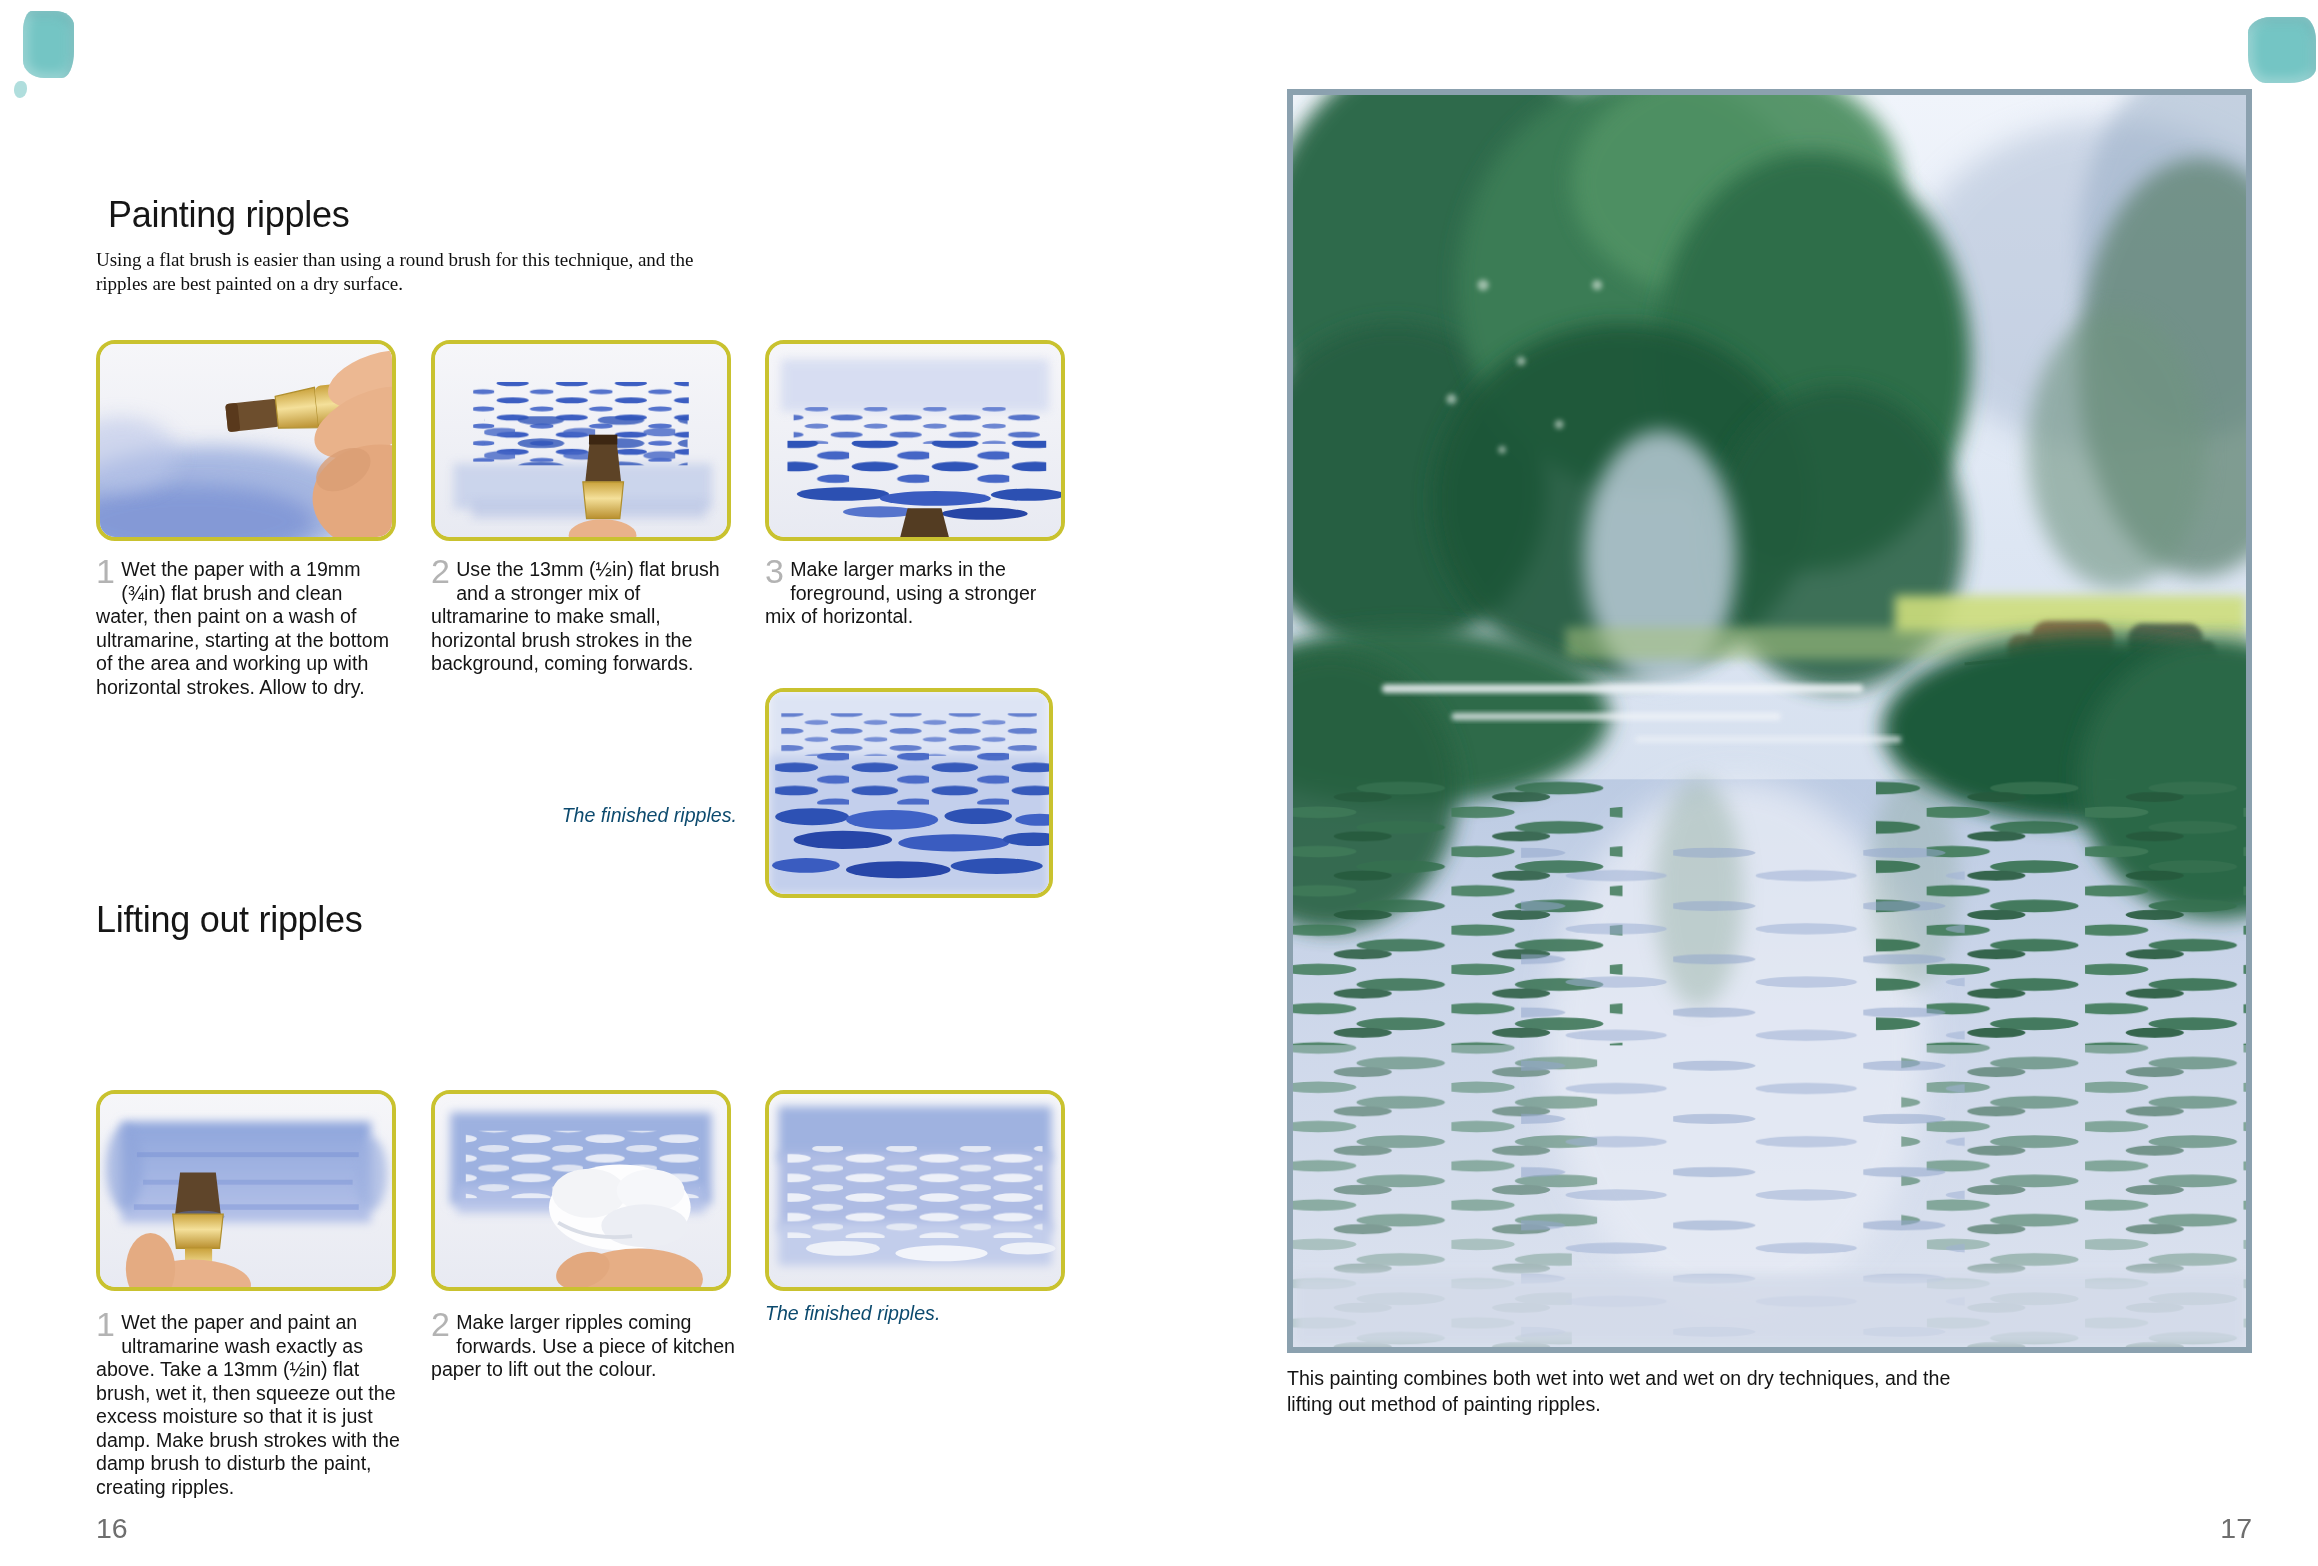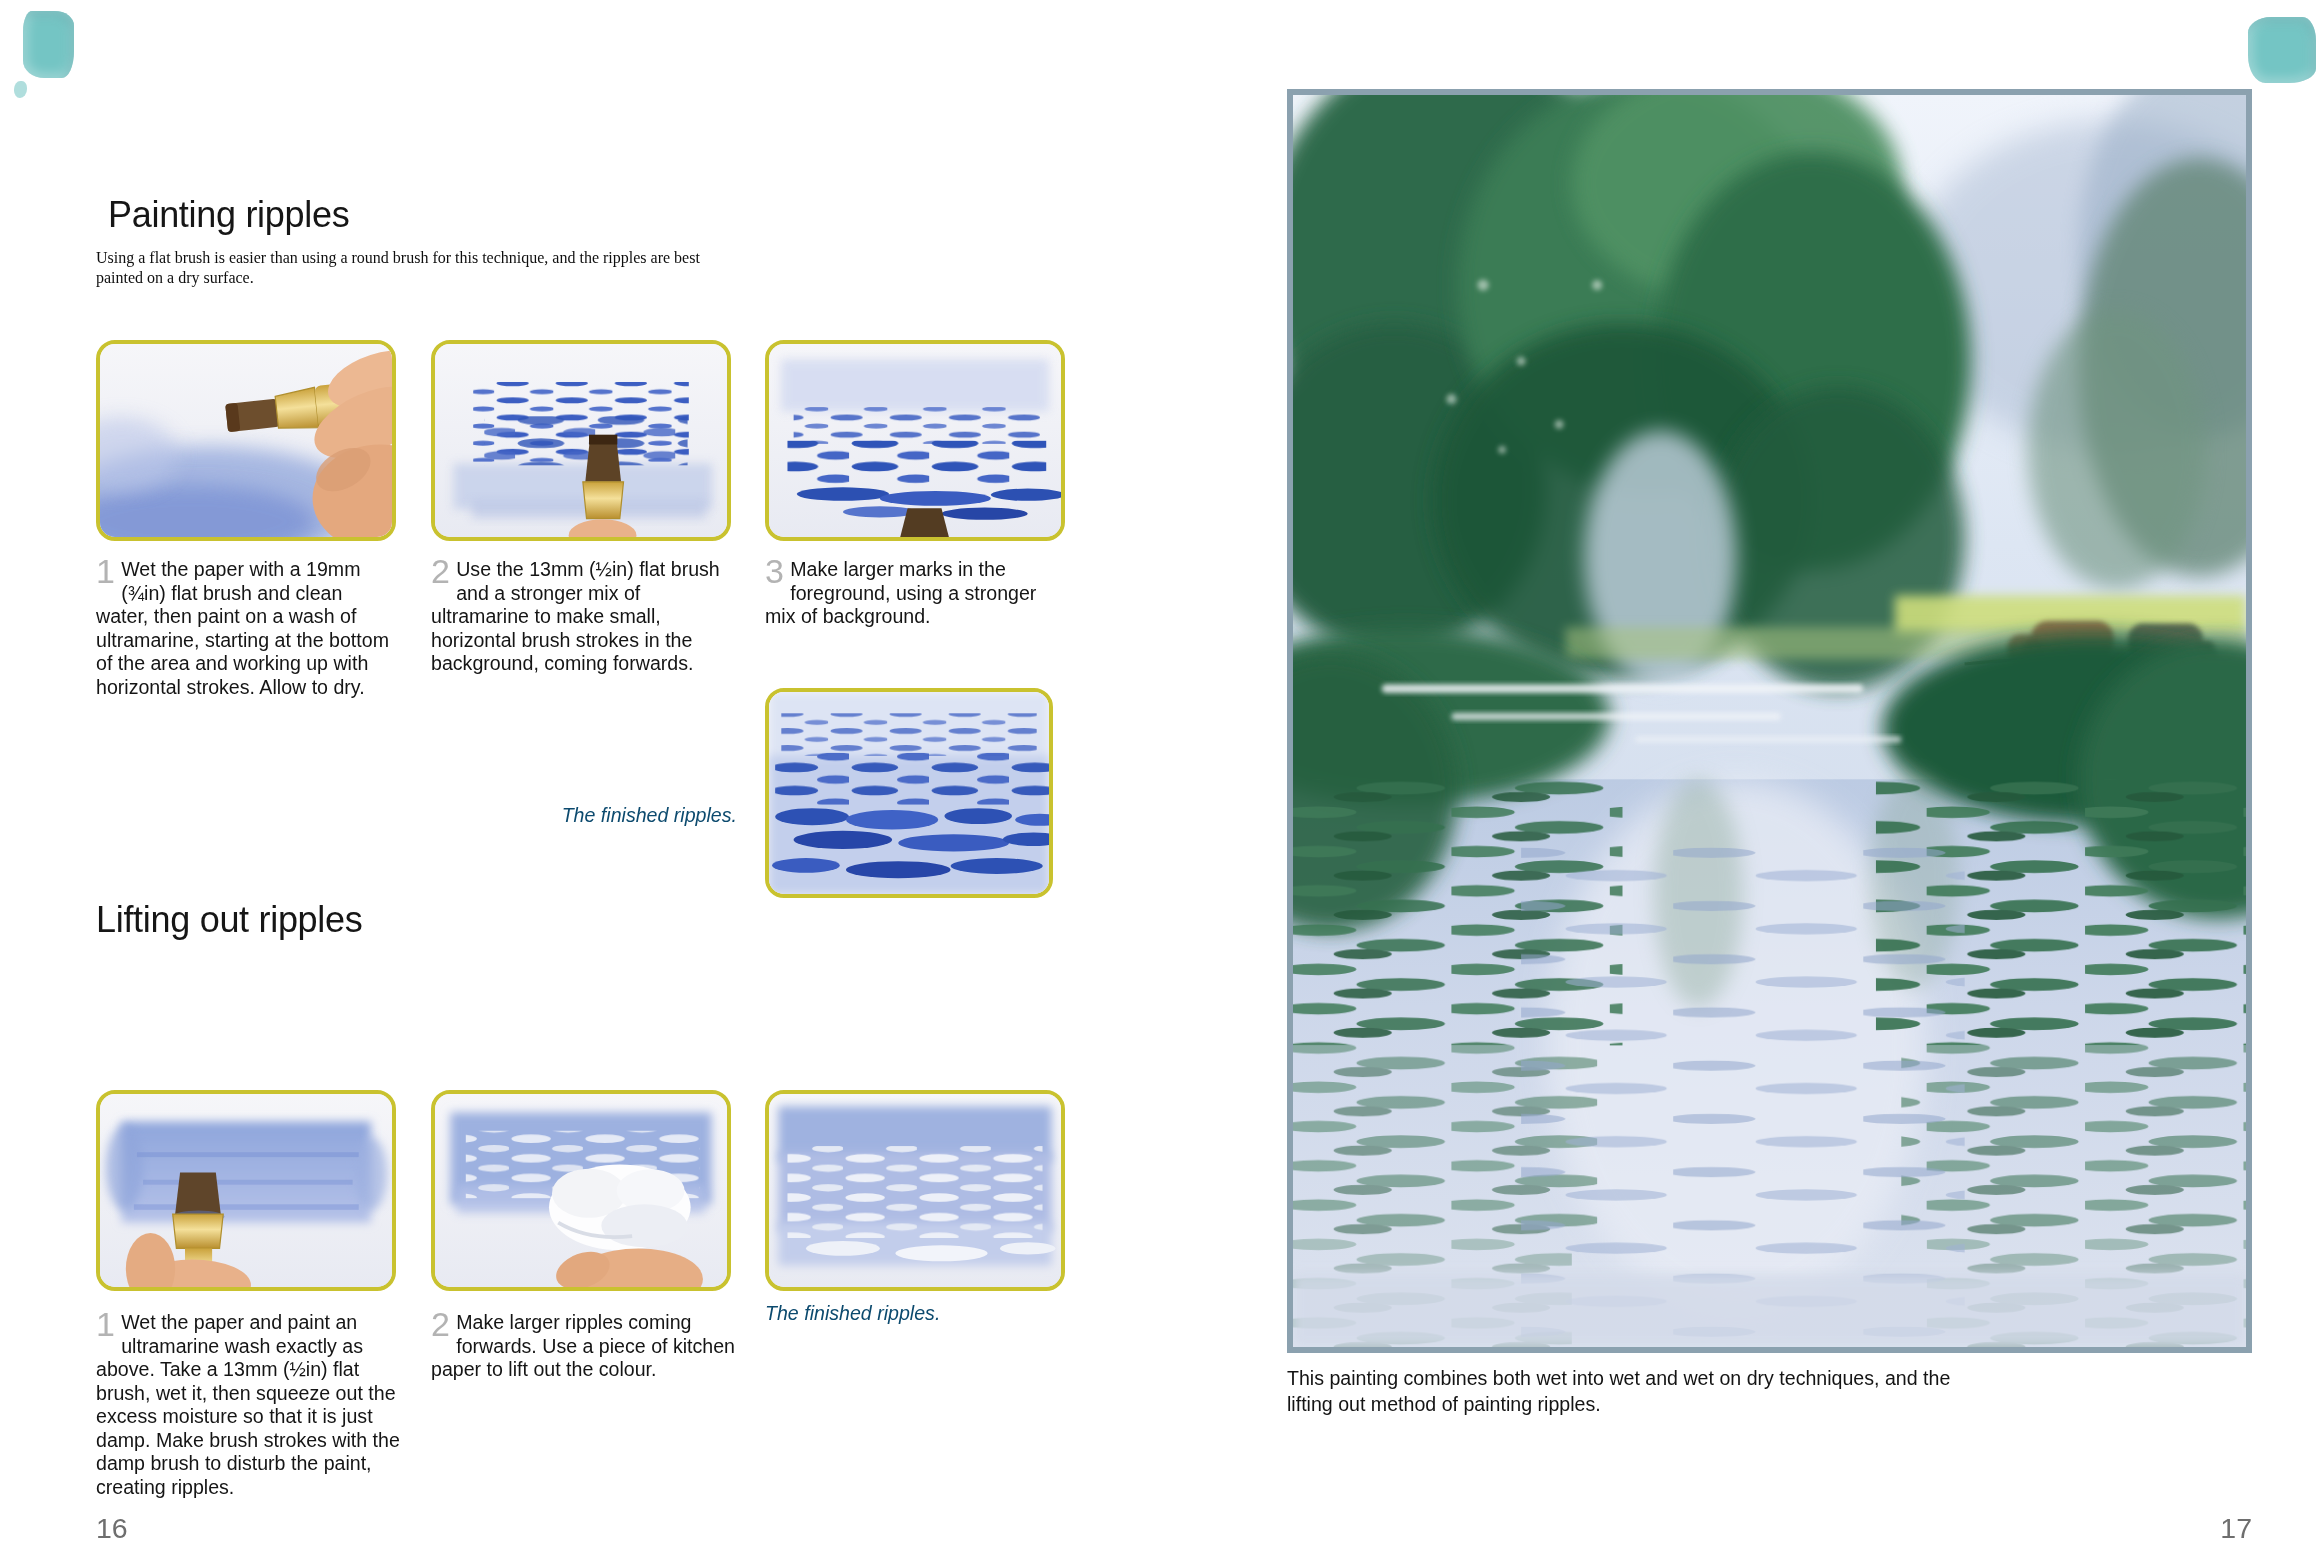--- a/index.html
+++ b/index.html
@@ -12,21 +12,21 @@
           box-shadow:inset 0 0 11.4px 3.8px rgba(255,255,255,.35), inset -3.8px 5px 8.9px rgba(32,130,135,.45);}
   .swatch-tl{left:23px;top:11.4px;width:51px;height:67px;}
   .swatch-fleck{left:14px;top:81px;width:12.7px;height:16.5px;background:#8fd0cf;border-radius:50% 40% 55% 45%;opacity:.7;}
   .swatch-tr{left:2248px;top:16.5px;width:68px;height:66px;border-radius:34% 20% 40% 26%/24% 36% 22% 42%;}
 
   .page-title{left:96px;top:81px;font-family:"Liberation Serif",serif;font-weight:400;
               font-size:66px;letter-spacing:0.6px;color:#0e0e0e;}
   .sec-head{font-size:36px;font-weight:400;color:#161616;letter-spacing:-0.3px;}
   .sec-head.h1{left:96px;top:194px;margin-left:12px;}
   .sec-head.h2{left:96px;top:899px;}
-  .intro{font-family:"Liberation Serif",serif;font-size:16px;line-height:1.24;color:#0f0f0f;}
+  .intro{font-family:"Liberation Serif",serif;font-size:19px;line-height:1.24;color:#0f0f0f;}
   .intro.i1{left:96px;top:248px;width:652px;}
   .intro.i2{left:96px;top:951px;width:605px;}
 
   .photo{border:4.4px solid #c9c22f;border-radius:19px;overflow:hidden;background:#eef0f6;box-sizing:border-box;}
   .photo svg{display:block;width:100%;height:100%;}
   .r1{top:340px;height:201px;width:300px;}
   .r2{top:1090px;height:201px;width:300px;}
   .c1{left:96px;} .c2{left:431px;} .c3{left:765px;}
   .fin1{left:765px;top:688px;width:288px;height:210px;}
 
@@ -168,21 +168,21 @@
     </svg>
   </div>
 
   <div class="abs cap capr1 c1">
     <span class="stepnum">1</span><span class="txt">Wet the paper with a 19mm (¾in) flat brush and clean water, then paint on a wash of ultramarine, starting at the bottom of the area and working up with horizontal strokes. Allow to dry.</span>
   </div>
   <div class="abs cap capr1 c2">
     <span class="stepnum">2</span><span class="txt">Use the 13mm (½in) flat brush and a stronger mix of ultramarine to make small, horizontal brush strokes in the background, coming forwards.</span>
   </div>
   <div class="abs cap capr1 c3">
-    <span class="stepnum">3</span><span class="txt">Make larger marks in the foreground, using a stronger mix of background.</span>
+    <span class="stepnum">3</span><span class="txt">Make larger marks in the foreground, using a stronger mix of horizontal.</span>
   </div>
 
   <div class="abs photo fin1">
     <svg viewBox="0 0 455 332" preserveAspectRatio="none">
       <rect width="455" height="332" fill="url(#g-paper)"></rect>
       <rect x="0" y="0" width="455" height="125" fill="#dde4f4" filter="url(#f-b8)"></rect>
       <rect x="0" y="105" width="455" height="227" fill="#c3cfec" filter="url(#f-b8)"></rect>
       <rect x="20" y="35" width="415" height="70" fill="url(#pat-sm)" opacity=".75"></rect>
       <rect x="10" y="100" width="445" height="85" fill="url(#pat-md)" opacity=".95"></rect>
       <ellipse cx="70" cy="205" rx="60" ry="14" fill="#2d51b4"></ellipse>

